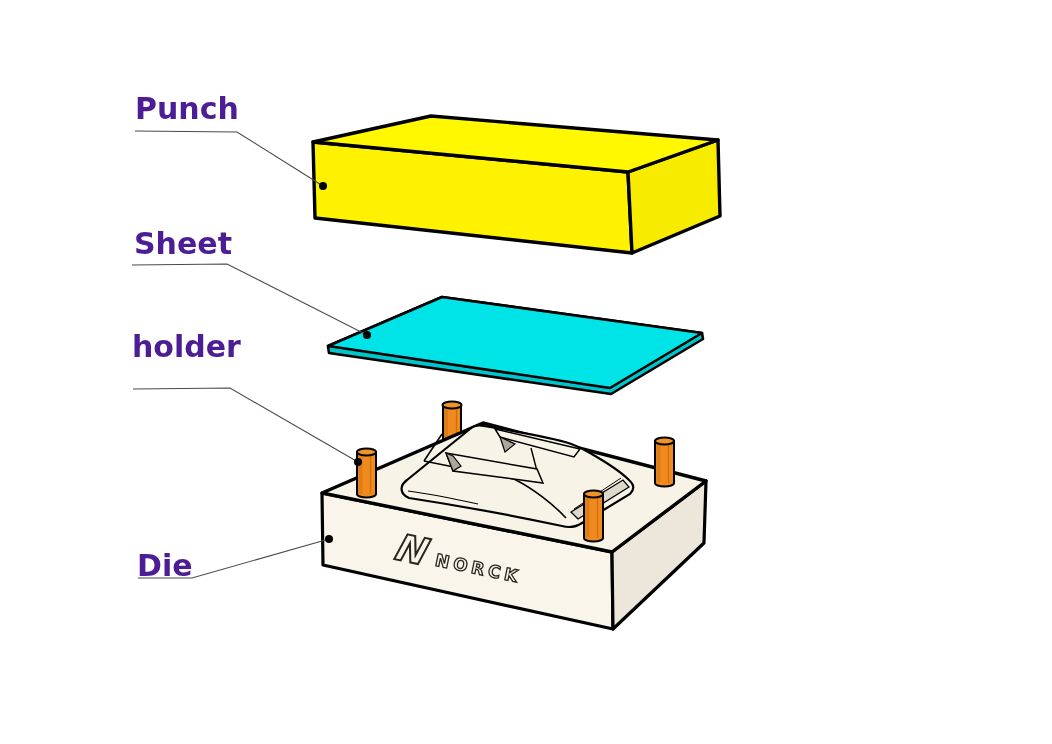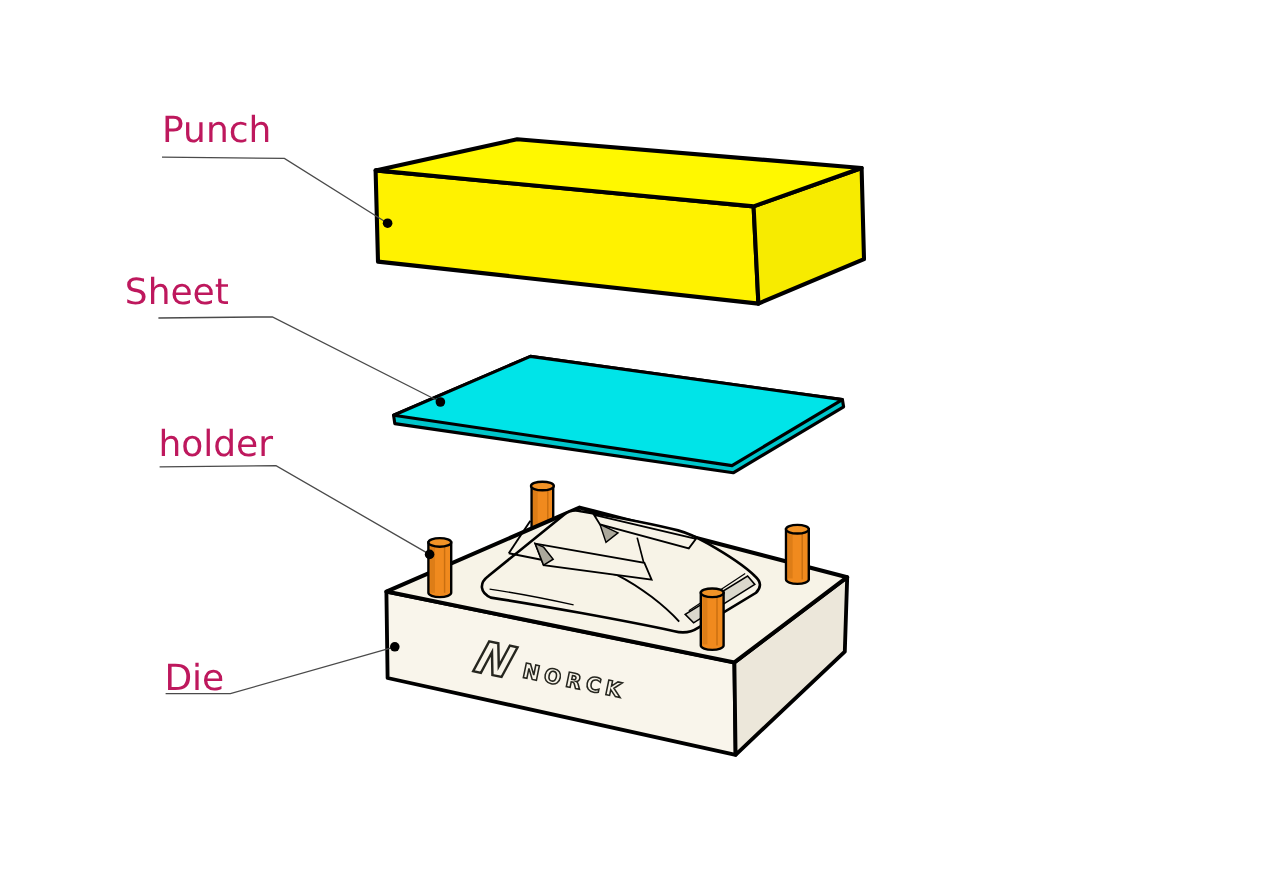--- a/index.html
+++ b/index.html
@@ -2,22 +2,22 @@
 <html><head>
 <meta charset="utf-8">
 <style>
   html,body{margin:0;padding:0;background:#ffffff;}
   #stage{
     position:relative;width:1052px;height:744px;background:#ffffff;overflow:hidden;
     font-family:"DejaVu Sans","Liberation Sans",sans-serif;
   }
   #drawing{position:absolute;left:0;top:0;}
   .label{
-    position:absolute;font-size:30px;line-height:1;color:#be185d;
-    letter-spacing:0px;white-space:nowrap;
+    position:absolute;font-size:30px;line-height:1;color:#4c1d95;
+    letter-spacing:0px;white-space:nowrap;font-weight:bold;
   }
   #logo{
     position:absolute;left:401px;top:529px;width:160px;height:56px;
     transform:rotate(11.6deg);transform-origin:0 0;
     display:flex;align-items:flex-start;
   }
   .logo-n{
     font-size:37px;line-height:1;font-style:italic;font-weight:bold;
     color:#26261f;
     -webkit-text-fill-color:#F8F4E9;
@@ -121,22 +121,22 @@
     </g>
     <g fill="#000">
       <circle cx="323" cy="186" r="4"></circle>
       <circle cx="367" cy="335" r="4"></circle>
       <circle cx="358" cy="462" r="4"></circle>
       <circle cx="329" cy="539" r="4"></circle>
     </g>
   </svg>
 
   <div class="label" style="left:135px;top:94px;">Punch</div>
-  <div class="label" style="left:104px;top:229px;">Sheet</div>
-  <div class="label" style="left:132px;top:356px;">holder</div>
+  <div class="label" style="left:134px;top:229px;">Sheet</div>
+  <div class="label" style="left:132px;top:332px;">holder</div>
   <div class="label" style="left:137px;top:551px;">Die</div>
 
   <div id="logo">
     <span class="logo-n">N</span>
     <span class="logo-name">NORCK</span>
   </div>
 
 </div>
 
 </body></html>

